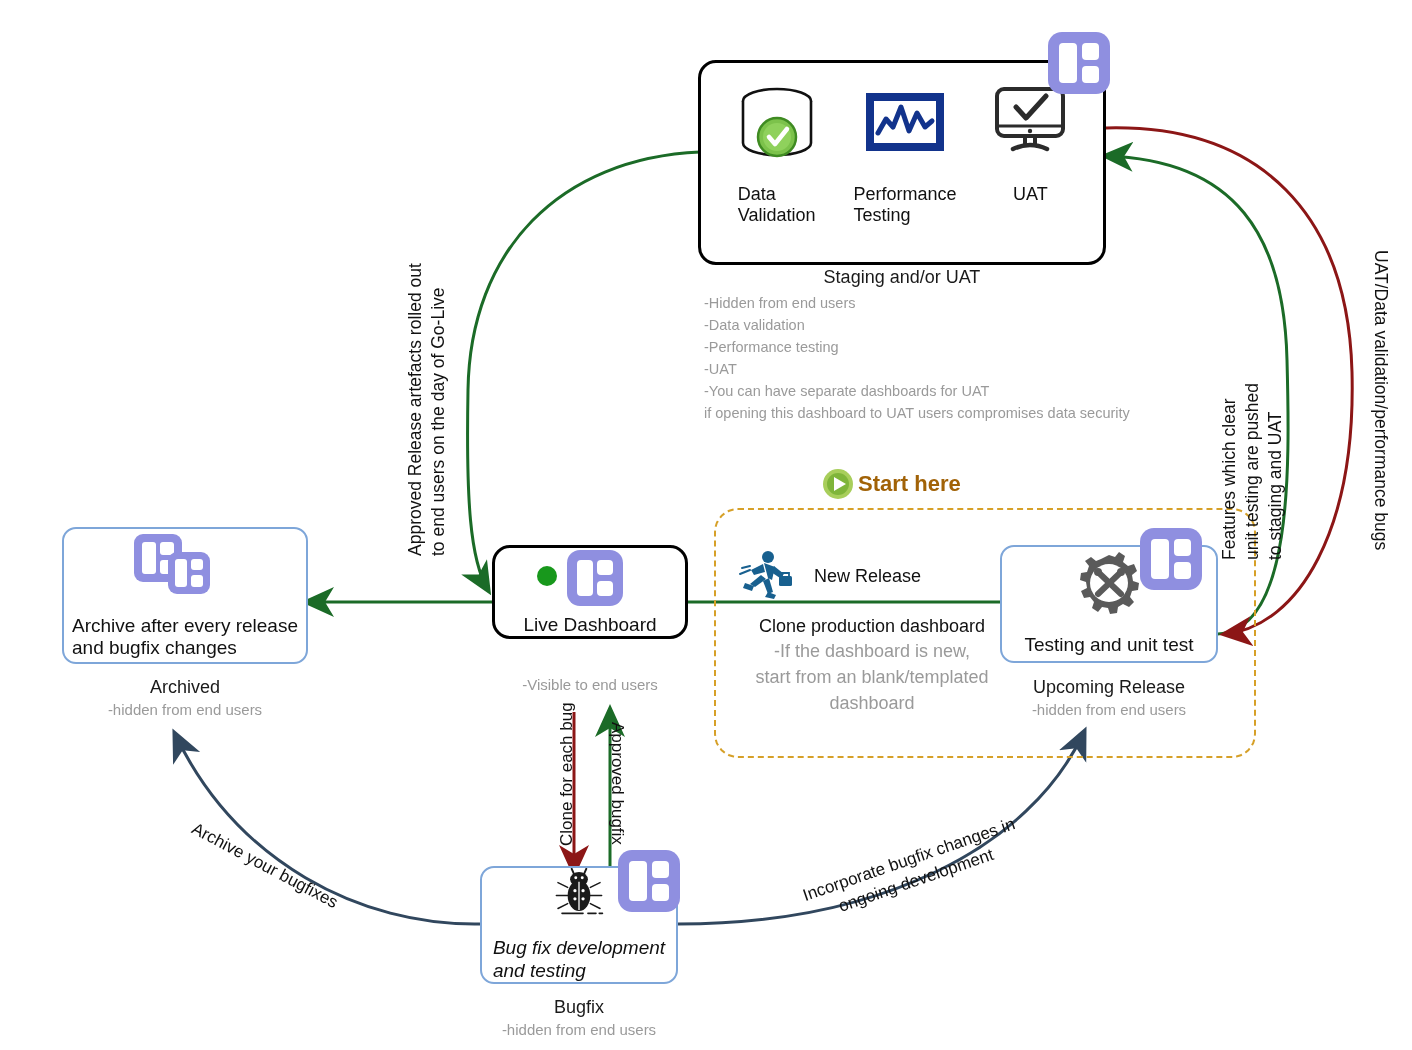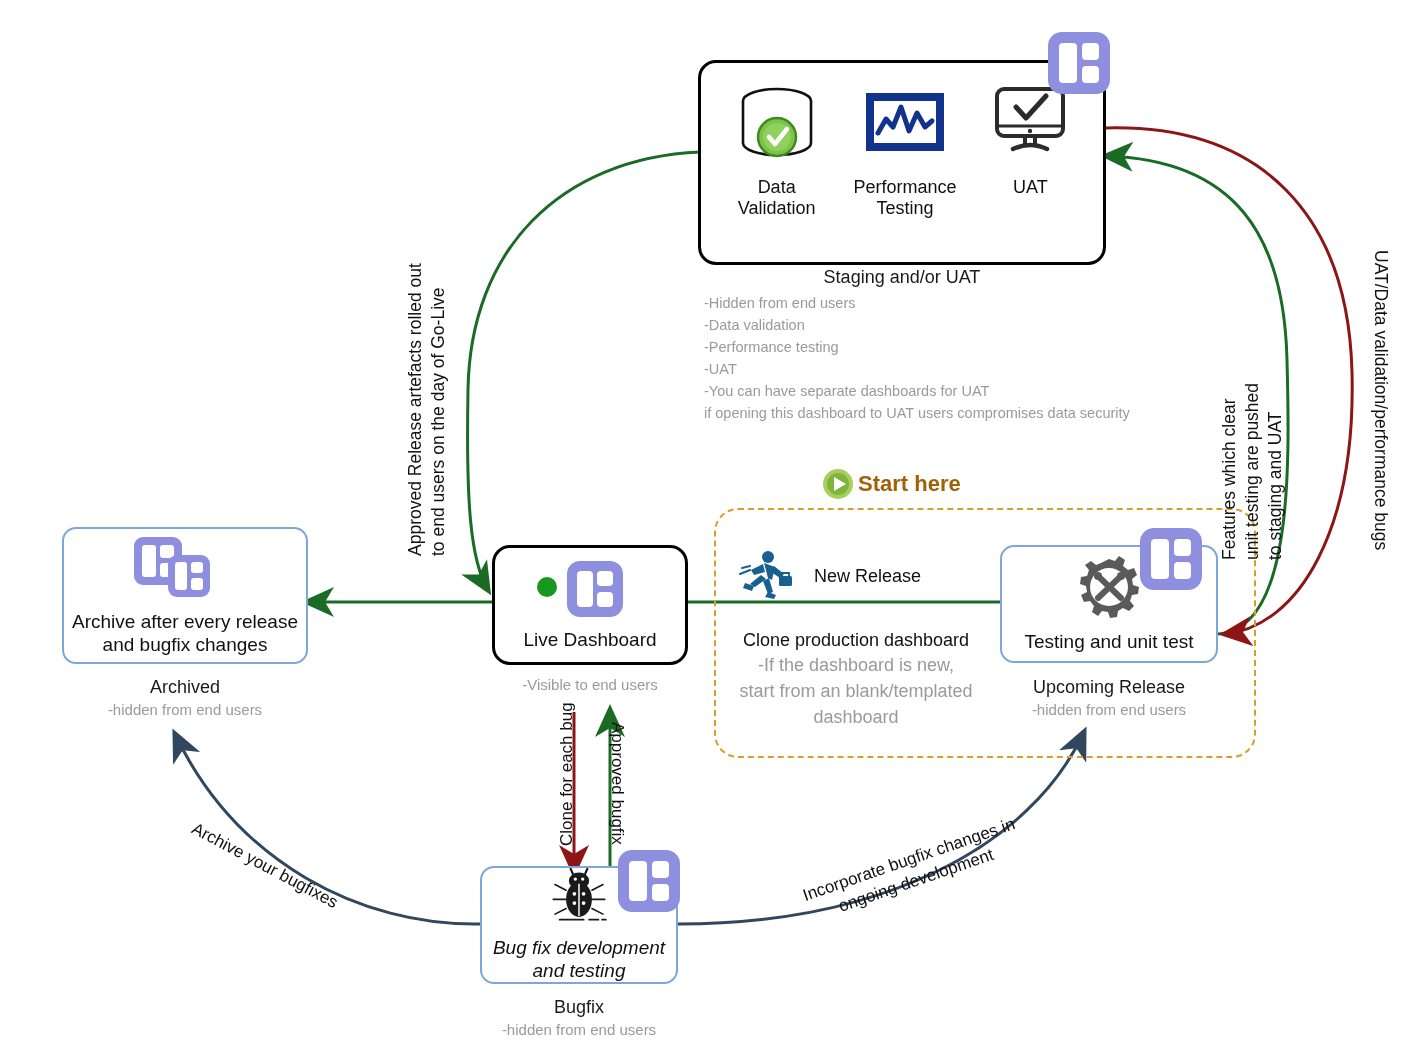--- a/index.html
+++ b/index.html
@@ -6,21 +6,21 @@
   body{font-family:"Liberation Sans",sans-serif;}
   #stage{position:relative;width:1412px;height:1050px;overflow:hidden;background:#fff;}
   #wires{position:absolute;left:0;top:0;width:1412px;height:1050px;pointer-events:none;}
 
   .node{position:absolute;box-sizing:border-box;background:#fff;}
   .node.black{border:3px solid #000000;border-radius:18px;}
   .node.blue{border:2px solid #7EA6D9;border-radius:14px;}
 
   .node-inner{display:flex;flex-direction:column;align-items:center;justify-content:center;
               width:100%;height:100%;}
-  .node-title{font-size:19px;color:#111;text-align:center;line-height:1.18;margin-top:12px;}
+  .node-title{font-size:19px;color:#111;text-align:left;line-height:1.18;margin-top:19px;}
 
   .caption{position:absolute;text-align:center;font-size:18px;color:#1a1a1a;line-height:1.25;}
   .caption .sub{display:block;font-size:15px;color:#9a9a9a;margin-top:2px;}
 
   .notes{position:absolute;font-size:14.5px;color:#9a9a9a;line-height:1.52;white-space:pre-line;}
 
   
   .badge{position:absolute;width:62px;height:62px;border-radius:14px;background:#8F8FE0;}
   .badge i{position:absolute;background:#ffffff;border-radius:4px;display:block;}
   .badge i.l{left:11px;top:11px;width:18px;height:40px;}
@@ -129,21 +129,21 @@
       <i class="b"></i>
   </div>
   <div class="caption" style="left:698px;top:266px;width:408px;">Staging and/or UAT</div>
   <div class="notes" style="left:704px;top:292px;width:470px;">-Hidden from end users
 -Data validation
 -Performance testing
 -UAT
 -You can have separate dashboards for UAT
 if opening this dashboard to UAT users compromises data security</div>
 
-  <div class="node black" style="left:492px;top:545px;width:196px;height:120px;">
+  <div class="node black" style="left:492px;top:545px;width:196px;height:94px;">
     <div class="node-inner">
       <div style="position:relative;width:130px;height:58px;">
         <div class="livedot" style="left:12px;top:18px;"></div>
         <div class="badge sm" style="left:42px;top:2px;">
           <i class="l"></i>
             <i class="t"></i>
             <i class="b"></i>
         </div>
       </div>
       <div class="node-title">Live Dashboard</div>
@@ -241,21 +241,21 @@
     <path d="M25,14 L13,20 L16,25 L27,22 Z" fill="#18608F"></path>
     <path d="M31,28 L35,42 L30,44 L25,31 Z" fill="#18608F"></path>
     <path d="M28,29 L17,37 L12,34 L23,25 Z" fill="#18608F"></path>
     <path d="M30,42 L38,45 L36,49 L27,47 Z" fill="#18608F"></path>
     <path d="M7,33 L16,36 L14,41 L5,38 Z" fill="#18608F"></path>
     <rect x="41" y="26" width="13" height="10" rx="1.5" fill="#18608F"></rect>
     <path d="M44,26 L44,23 L51,23 L51,26" fill="none" stroke="#18608F" stroke-width="1.8"></path>
     <path d="M12,16 L4,18 M12,20 L2,24" stroke="#18608F" stroke-width="2" stroke-linecap="round"></path>
   </svg>
   <div class="edge-label" style="left:742px;top:565px;width:250px;text-align:left;padding-left:72px;">New Release</div>
-  <div class="edge-label" style="left:696px;top:615px;width:320px;margin-top:14px;">
+  <div class="edge-label" style="left:712px;top:615px;width:320px;">
     <span>Clone production dashboard</span>
     <span class="sub" style="white-space:pre-line;">-If the dashboard is new,
 start from an blank/templated dashboard</span>
   </div>
 
   <div class="vlabel rotm90" style="left:404px;top:556px;text-align:left;white-space:pre-line;">Approved Release artefacts rolled out
 to end users on the day of Go-Live</div>
 
   <div class="vlabel rotm90" style="left:1218px;top:560px;text-align:left;white-space:pre-line;">Features which clear unit testing are pushed
 to staging and UAT</div>

